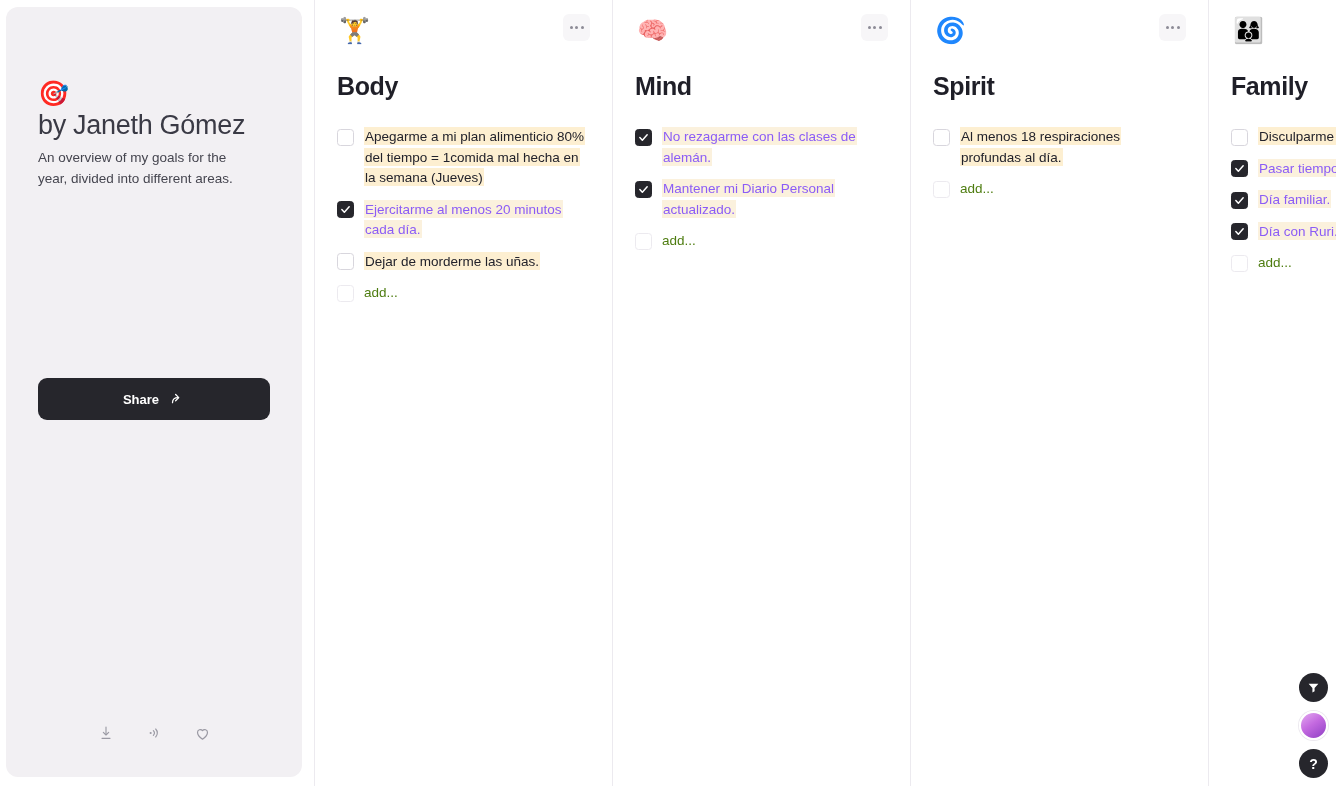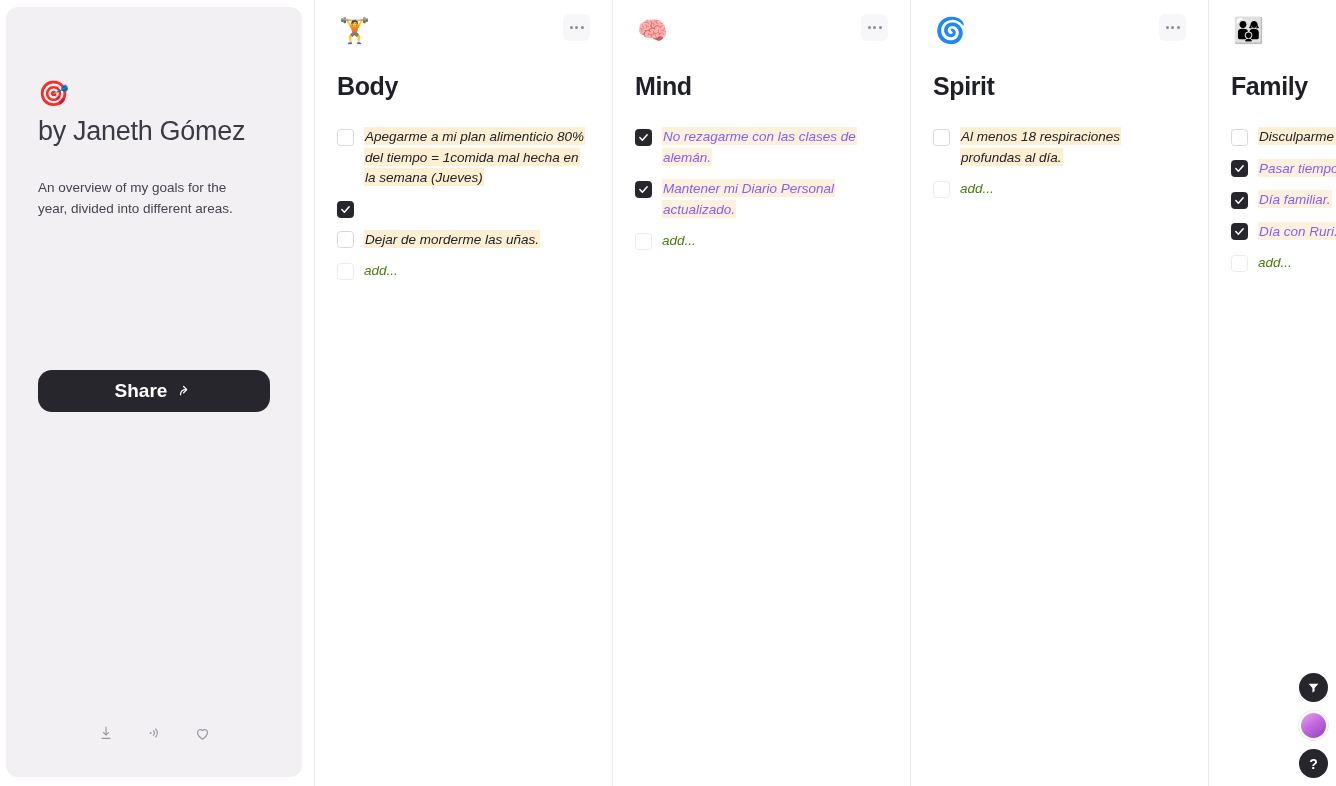--- a/index.html
+++ b/index.html
@@ -60,44 +60,44 @@
     line-height: 1;
     display: inline-block;
   }
 
   .page-subtitle {
     font-size: 27px;
     font-weight: 400;
     color: #3a3a45;
     letter-spacing: -0.3px;
     line-height: 1.25;
-    margin-top: 9px;
+    margin-top: 3px;
     white-space: nowrap;
   }
 
   .page-desc {
-    margin-top: 29px;
+    margin-top: 5px;
     font-size: 13.5px;
     line-height: 1.55;
     color: #45454f;
     max-width: 215px;
   }
 
   .share-button {
     position: absolute;
     left: 32px;
-    top: 363px;
+    top: 371px;
     width: 232px;
     height: 42px;
     background: #26262c;
     color: #ffffff;
     border: none;
-    border-radius: 14px;
+    border-radius: 9px;
     font-family: inherit;
-    font-size: 19px;
+    font-size: 13px;
     font-weight: 600;
     cursor: pointer;
     display: flex;
     align-items: center;
     justify-content: center;
     gap: 11px;
   }
   .share-arrow { display: inline-flex; align-items: center; }
 
   .sidebar-footer {
@@ -192,21 +192,20 @@
     margin-top: 26px;
     list-style: none;
   }
 
   .task {
     display: flex;
     align-items: flex-start;
     gap: 10px;
     margin-bottom: 11px;
     cursor: pointer;
-    font-style: italic;
   }
 
   .checkbox {
     flex: 0 0 auto;
     width: 17px;
     height: 17px;
     margin-top: 2px;
     border-radius: 3.5px;
     border: 1.5px solid #d8d6dd;
     background: #ffffff;
@@ -357,20 +356,21 @@
           <li class="task">
             <span class="checkbox"></span>
             <span class="task-text"><span class="hl">Apegarme a mi plan alimenticio 80% del tiempo = 1comida mal hecha en la semana (Jueves)</span></span>
           </li>
           <li class="task done">
             <span class="checkbox">
               <svg width="11" height="11" viewBox="0 0 24 24" fill="none" stroke="#ffffff" stroke-width="3.2" stroke-linecap="round" stroke-linejoin="round">
                 <polyline points="4 12 9.5 18 20 6"></polyline>
               </svg>
             </span>
+            <span class="task-text"><span class="hl">Ejercitarme al menos 20 minutos cada día.</span></span>
           </li>
           <li class="task">
             <span class="checkbox"></span>
             <span class="task-text"><span class="hl">Dejar de morderme las uñas.</span></span>
           </li>
           <li class="task placeholder">
             <span class="checkbox"></span>
             <span class="task-text"><span class="hl">add...</span></span>
           </li>
         </ul>

